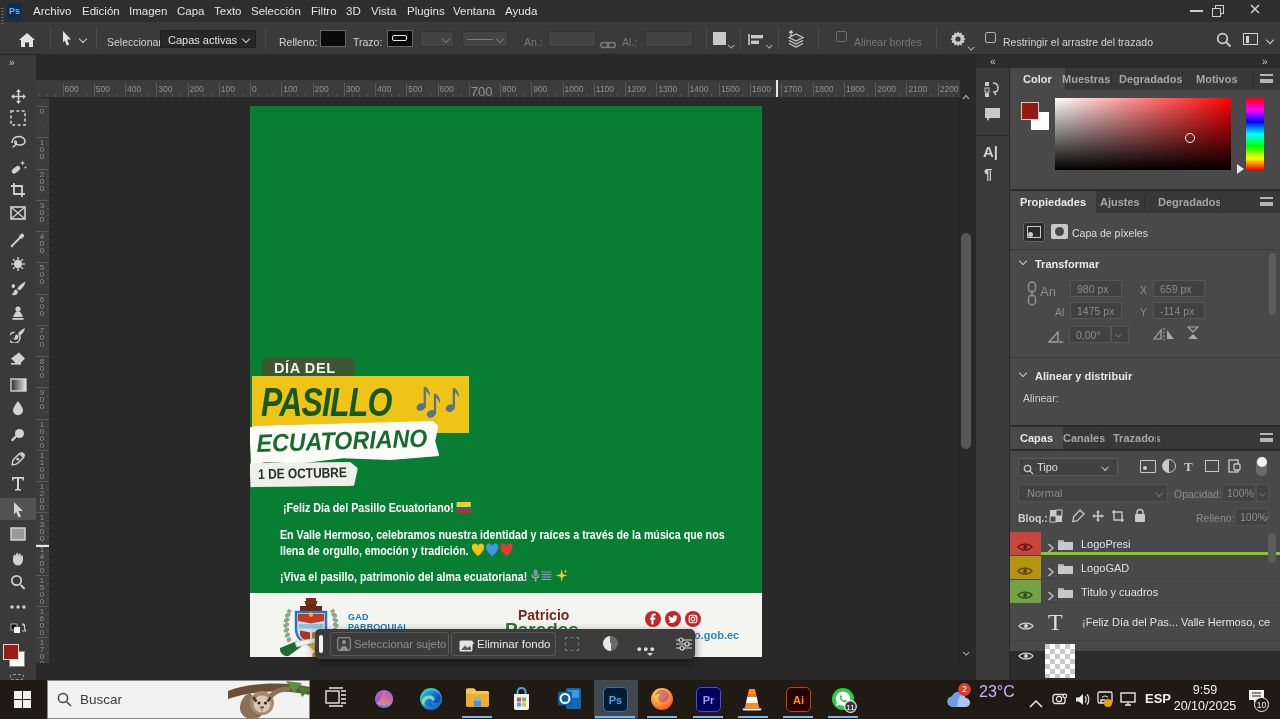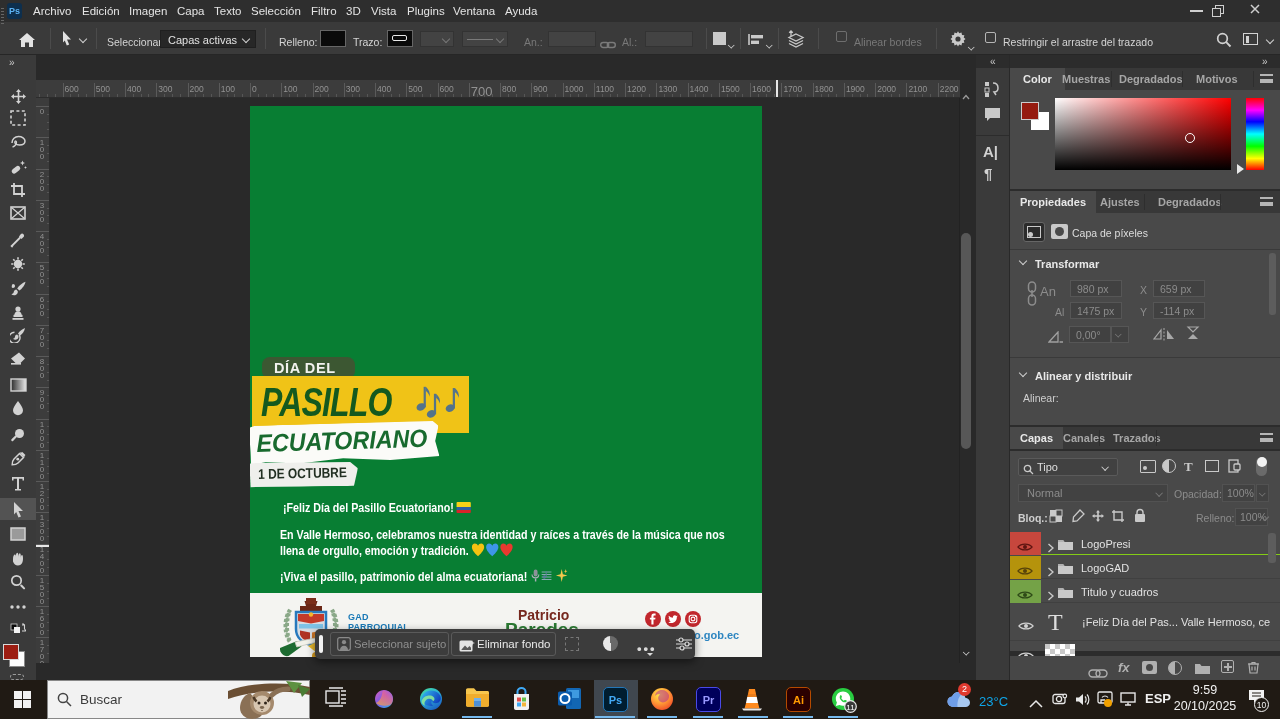--- a/index.html
+++ b/index.html
@@ -882,21 +882,21 @@
             <path d="M1 3 H11 V13" fill="none" stroke="#c9c9c9" stroke-width="1.4"></path>
           </svg></div>
   <div style="position:absolute;left:124px;top:57px"><svg width="12" height="15" viewBox="0 0 12 15" style="">
             <rect x="1" y="6" width="10" height="8" rx="1" fill="#c9c9c9"></rect>
             <path d="M3 6 V4.5 A3 3 0 0 1 9 4.5 V6" fill="none" stroke="#c9c9c9" stroke-width="1.4"></path>
           </svg></div>
   <div style="position:absolute;left:186px;top:61px;font-size:10.5px;color:#8c8c8c">Relleno:</div>
   <div style="position:absolute;left:225px;top:57px;width:33px;height:18px;background:#424242;border:1px solid #525252;color:#8c8c8c;font-size:10.5px;line-height:17px;padding-left:4px">100%</div>
   <div style="position:absolute;left:252px;top:63px" class="chev dim"></div>
 
-  <div style="position:absolute;left:0;top:81px;width:270px;height:23px;border-bottom:1px solid #84cc16">
+  <div style="position:absolute;left:0;top:81px;width:270px;height:23px;border-bottom:3px solid #84cc16">
     <div style="position:absolute;left:0;top:0;width:31px;height:23px;background:#c7473d"></div>
     <div style="position:absolute;left:7px;top:6px"><svg width="16" height="10" viewBox="0 0 16 10" style="">
               <path d="M1 5 C4 1.2 12 1.2 15 5 C12 8.8 4 8.8 1 5 Z" fill="none" stroke="#5e1511" stroke-width="1.3"></path>
               <circle cx="8" cy="5" r="2" fill="#5e1511"></circle>
             </svg></div>
     <div style="position:absolute;left:37px;top:7px"><svg width="7" height="10" viewBox="0 0 7 10">
               <path d="M1.5 1 L6 5 L1.5 9" fill="none" stroke="#c9c9c9" stroke-width="1.4"></path>
             </svg></div>
     <div style="position:absolute;left:47px;top:5px"><svg width="17" height="13" viewBox="0 0 17 13" style="">
               <path d="M1 2 h5 l1.5 2 H16 v8 H1 Z" fill="#c9c9c9"></path>
@@ -944,40 +944,20 @@
   </div>
   <div style="position:absolute;left:0;top:191px;width:270px;height:38px;overflow:hidden">
     <div style="position:absolute;left:8px;top:5px"><svg width="16" height="10" viewBox="0 0 16 10" style="">
               <path d="M1 5 C4 1.2 12 1.2 15 5 C12 8.8 4 8.8 1 5 Z" fill="none" stroke="#d0d0d0" stroke-width="1.3"></path>
               <circle cx="8" cy="5" r="2" fill="#d0d0d0"></circle>
             </svg></div>
     <div style="position:absolute;left:35px;top:2px;width:30px;height:34px;background:conic-gradient(#fff 0 25%,#c9c9c9 0 50%,#fff 0 75%,#c9c9c9 0) 0 0/10px 10px"></div>
   </div>
   <div style="position:absolute;left:258px;top:82px;width:8px;height:30px;background:#5d5d5d;border-radius:3px"></div>
 
-  <div style="position:absolute;left:0;top:205px;width:270px;height:24px;background:#474747">
-    <div style="position:absolute;left:78px;top:8px"><svg width="20" height="9" viewBox="0 0 20 9">
-              <rect x="1" y="1" width="11" height="7" rx="3.5" fill="none" stroke="#b0b0b0" stroke-width="1.4"></rect>
-              <rect x="8" y="1" width="11" height="7" rx="3.5" fill="none" stroke="#b0b0b0" stroke-width="1.4"></rect>
-            </svg></div>
-    <div style="position:absolute;left:108px;top:4px;color:#b0b0b0;font-size:13px;font-style:italic;font-weight:bold">fx</div>
-    <div style="position:absolute;left:132px;top:5px;width:15px;height:13px;background:#b0b0b0;border-radius:2px"></div>
-    <div style="position:absolute;left:136px;top:8px;width:7px;height:7px;background:#474747;border-radius:50%"></div>
-    <div style="position:absolute;left:158px;top:5px;width:14px;height:14px;border-radius:50%;background:conic-gradient(from 180deg,#b0b0b0 0 50%,transparent 0);border:1.2px solid #b0b0b0"></div>
-    <div style="position:absolute;left:184px;top:5px"><svg width="17" height="13" viewBox="0 0 17 13" style="">
-              <path d="M1 2 h5 l1.5 2 H16 v8 H1 Z" fill="#b0b0b0"></path>
-            </svg></div>
-    <div style="position:absolute;left:211px;top:4px;width:13px;height:13px;border:1.3px solid #b0b0b0;border-radius:2px"></div>
-    <div style="position:absolute;left:213.5px;top:9.5px;width:8px;height:2px;background:#b0b0b0"></div>
-    <div style="position:absolute;left:216.5px;top:6.5px;width:2px;height:8px;background:#b0b0b0"></div>
-    <div style="position:absolute;left:237px;top:4px"><svg width="13" height="14" viewBox="0 0 13 14" style="">
-              <path d="M2 4 H11 L10 13 H3 Z" fill="none" stroke="#b0b0b0" stroke-width="1.2"></path>
-              <path d="M1 4 H12 M5 4 V2.5 H8 V4 M5 6.5 V10.5 M8 6.5 V10.5" stroke="#b0b0b0" stroke-width="1.2" fill="none"></path>
-            </svg></div>
-  </div>
 </div>
 </div>
   <div class="abs" id="taskbar">
 <div style="position:absolute;left:14px;top:11px"><svg width="17" height="17" viewBox="0 0 17 17" style="">
           <rect x="0" y="0" width="8" height="8" fill="#f2f2f2"></rect>
           <rect x="9" y="0" width="8" height="8" fill="#f2f2f2"></rect>
           <rect x="0" y="9" width="8" height="8" fill="#f2f2f2"></rect>
           <rect x="9" y="9" width="8" height="8" fill="#f2f2f2"></rect>
         </svg></div>
 <div style="position:absolute;left:47px;top:0;width:263px;height:39px;background:#f2f2f2;border:1px solid #888"></div>
@@ -1101,21 +1081,21 @@
           <path d="M9.3 8.4 C9.6 7.8 10 7.8 10.3 8.4 L10.9 9.6 C11 9.9 10.9 10.3 10.7 10.5 L10.2 11 C10.6 12 11.8 13.2 12.9 13.7 L13.5 13.1 C13.7 12.9 14.1 12.8 14.4 13 L15.6 13.6 C16.1 13.9 16.1 14.3 15.6 14.7 C12.5 17.2 6.8 11.3 9.3 8.4 Z" fill="#28cd41"></path>
           <circle cx="19.5" cy="19.5" r="5.8" fill="#3a3a3a" stroke="#e8e8e8" stroke-width="1.2"></circle>
           <text x="19.5" y="22.5" font-size="8" fill="#fff" text-anchor="middle" font-family="Liberation Sans">11</text>
         </svg></div>
       <div class="underline" style="left:828px;width:30px"></div>
 <div style="position:absolute;left:946px;top:10px"><svg width="30" height="20" viewBox="0 0 30 20" style="">
           <path d="M8 17 C4 17 1.5 14.5 1.5 11.5 C1.5 8.8 3.5 6.8 6 6.5 C7 3.8 9.5 2 12.5 2 C16 2 18.8 4.5 19.3 7.8 C21.8 8 24 10 24 12.7 C24 15.2 22 17 19.5 17 Z" fill="#a8c8f0"></path>
           <path d="M8 17 C4 17 1.5 14.5 1.5 11.5 C1.5 8.8 3.5 6.8 6 6.5 C7 3.8 9.5 2 12.5 2 C14 2 15.4 2.5 16.5 3.3 C13 6 11 11 11.5 17 Z" fill="#6f9ee8"></path>
         </svg></div>
 <div style="position:absolute;left:958px;top:3px;width:13px;height:13px;background:#e03a2f;border-radius:50%;color:#fff;font-size:9px;text-align:center;line-height:13px">2</div>
-<div style="position:absolute;left:979px;top:14px;font-size:13px;color:#0ea5e9">23°C</div>
+<div style="position:absolute;left:979px;top:3px;font-size:16px;color:#c4b5fd">23°C</div>
 <div style="position:absolute;left:1029px;top:14px"><svg width="14" height="9" viewBox="0 0 14 9" style="">
           <path d="M1 8 L7 2 L13 8" fill="none" stroke="#e8e8e8" stroke-width="1.5"></path>
         </svg></div>
 <div style="position:absolute;left:1052px;top:12px"><svg width="17" height="14" viewBox="0 0 17 14" style="">
           <rect x="1" y="2.5" width="12" height="9" rx="2" fill="none" stroke="#e8e8e8" stroke-width="1.3"></rect>
           <circle cx="7" cy="7" r="2.6" fill="none" stroke="#e8e8e8" stroke-width="1.3"></circle>
           <circle cx="12.8" cy="4" r="1.8" fill="#201a14" stroke="#e8e8e8" stroke-width="1.2"></circle>
         </svg></div>
 <div style="position:absolute;left:1075px;top:12px"><svg width="16" height="13" viewBox="0 0 16 13" style="">
           <path d="M1 4.5 H4 L8 1 V12 L4 8.5 H1 Z" fill="#e8e8e8"></path>

